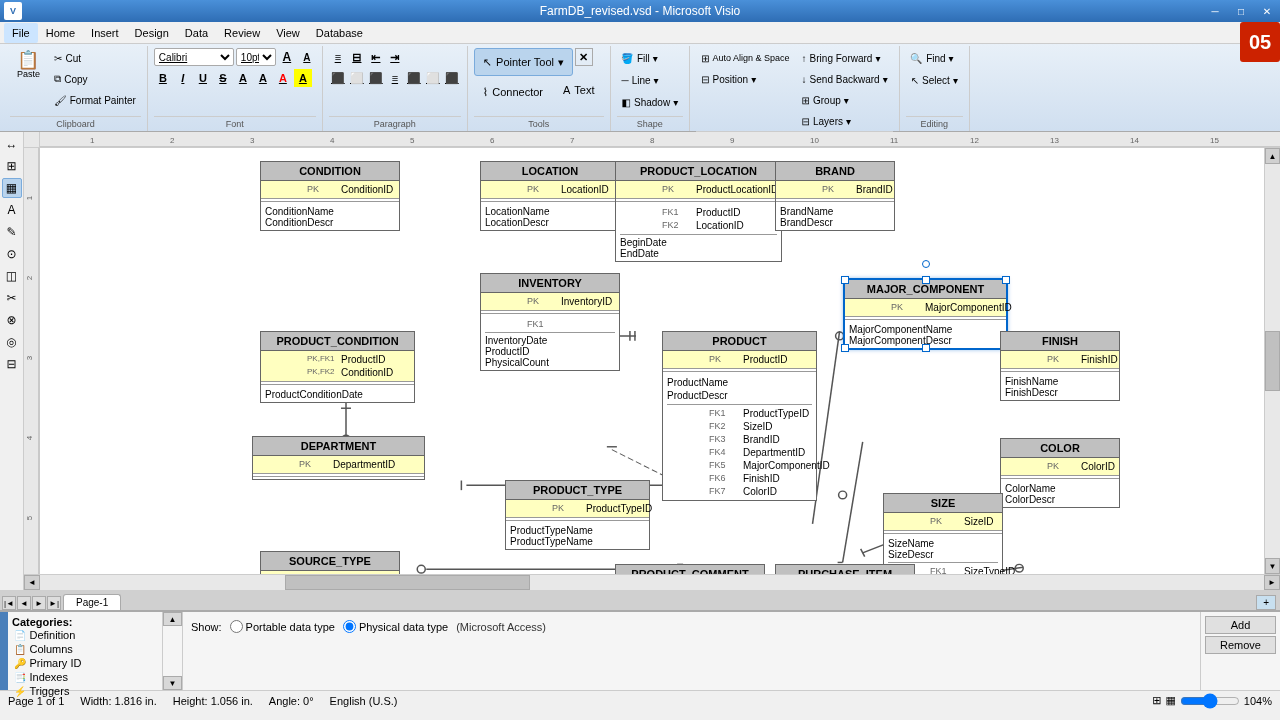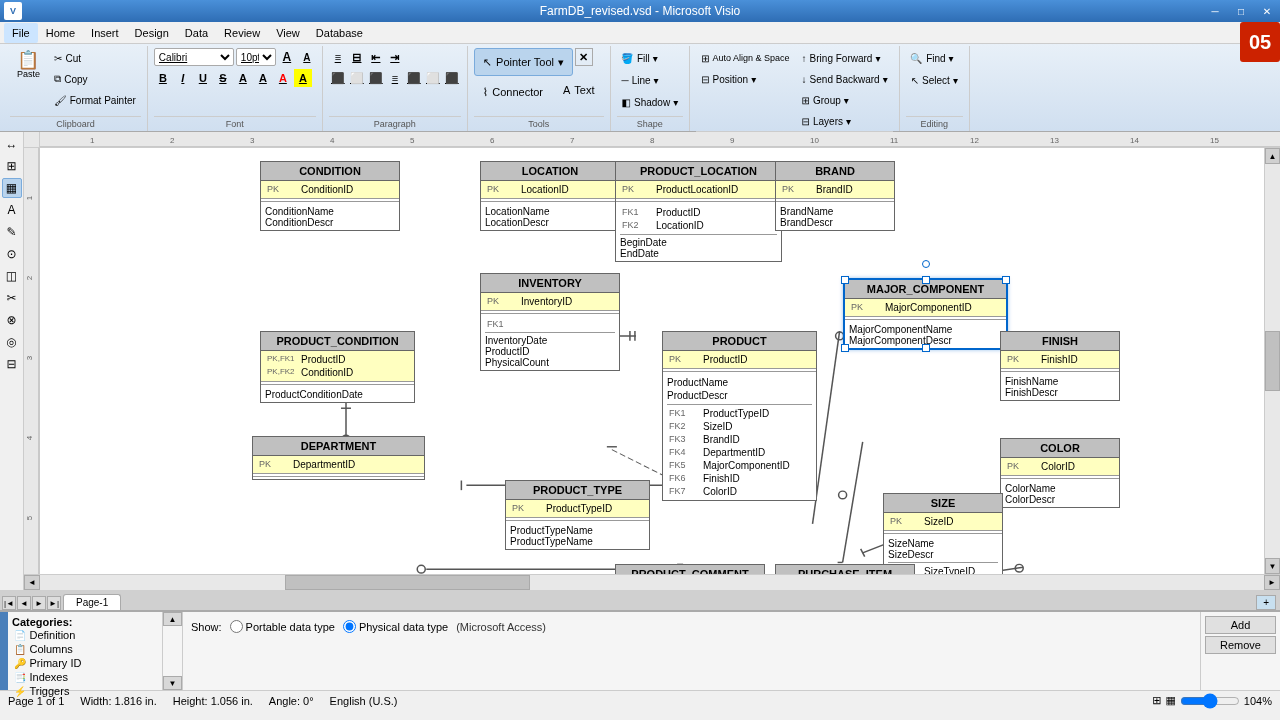--- a/index.html
+++ b/index.html
@@ -46,21 +46,21 @@
     
     
     .ruler-h { height: 16px; background: #e8e8e8; border-bottom: 1px solid #ccc; position: relative; overflow: hidden; }
     
     
     .db-table { position: absolute; border: 1px solid #666; background: white; min-width: 120px; font-size: 10px; }
     .db-table .table-header { background: #c0c0c0; padding: 3px 6px; font-weight: bold; text-align: center; border-bottom: 1px solid #666; font-size: 11px; }
     .db-table .pk-section { background: #ffffc0; padding: 2px 4px; border-bottom: 1px solid #999; }
     .db-table .fk-section { background: white; padding: 2px 4px; }
     .db-table .field-row { display: flex; gap: 4px; padding: 1px 2px; }
-    .db-table .field-label { color: #666; font-size: 9px; min-width: 30px; }
+    .db-table .field-label { color: #666; font-size: 9px; min-width: 30px; margin-left: 40px; }
     .db-table .field-name { font-size: 10px; }
     .db-table .separator { border-top: 1px solid #999; margin: 2px 0; }
     .selected { border: 2px solid #0066cc; box-shadow: 0 0 4px rgba(0,102,204,0.4); }
 
     
     #bottom-panel { height: 80px; border-top: 2px solid #aaa; background: #f5f5f5; display: flex; }
     .tree-item { display: flex; align-items: center; gap: 3px; padding: 1px 2px; cursor: pointer; font-size: 11px; }
     .tree-item .tree-icon { font-size: 10px; color: #555; }
     .show-row { display: flex; align-items: center; gap: 8px; font-size: 11px; }
     .radio-label { display: flex; align-items: center; gap: 3px; cursor: pointer; }
@@ -636,20 +636,30 @@
             <div class="field-name">SizeName</div>
             <div class="field-name">SizeDescr</div>
             <div class="separator"></div>
             <div class="field-row">
               <span class="field-label">FK1</span>
               <span class="field-name">SizeTypeID</span>
             </div>
           </div>
         </div>
 
+        <div class="db-table" style="left:220px;top:403px;width:140px;">
+          <div class="table-header">SOURCE_TYPE</div>
+          <div class="pk-section">
+            <div class="field-row">
+              
+              
+            </div>
+          </div>
+
+        </div>
 
         <div class="db-table" style="left:575px;top:416px;width:150px;">
           <div class="table-header">PRODUCT_COMMENT</div>
 
         </div>
 
         <div class="db-table" style="left:735px;top:416px;width:140px;">
           <div class="table-header">PURCHASE_ITEM</div>
 
         </div>

